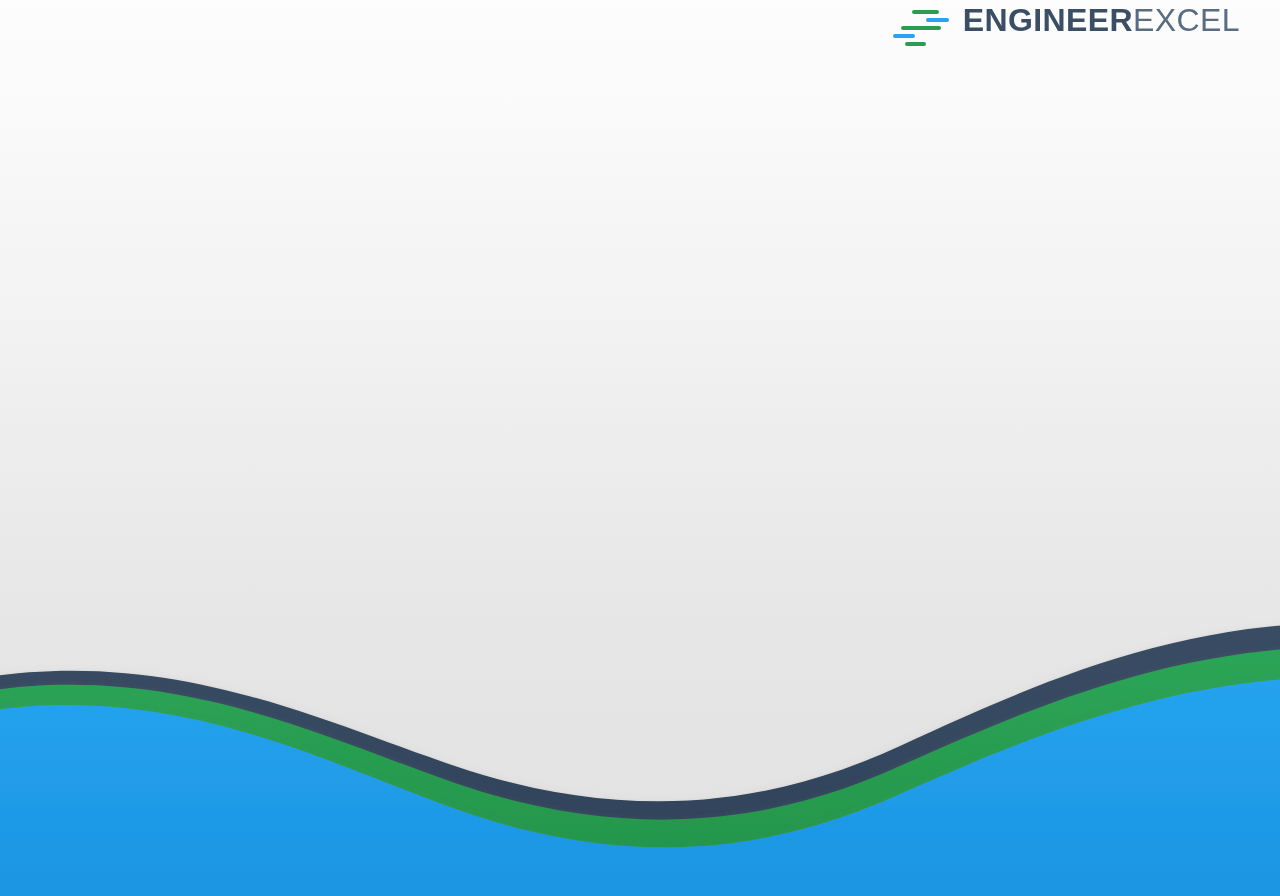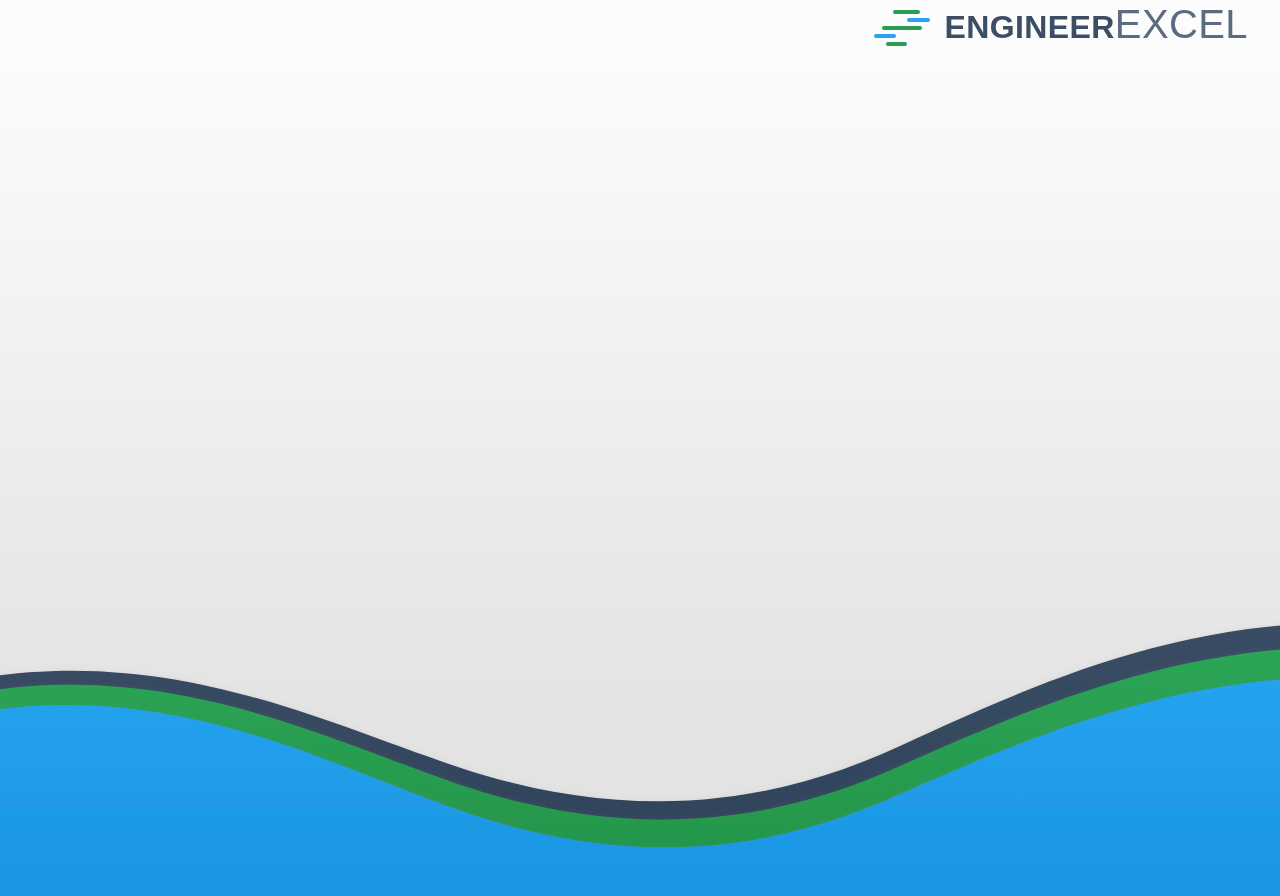--- a/index.html
+++ b/index.html
@@ -27,21 +27,21 @@
         #e7e7e7 68%,
         #e4e4e4 80%,
         #e3e3e3 92%,
         #e2e2e2 100%);
   }
 
   
   .logo {
     position: absolute;
     top: 4px;
-    right: 32px;
+    right: 40px;
     display: flex;
     gap: 14px;
     height: 40px;
   }
 
   .logo-mark {
     position: relative;
     width: 56px;
     height: 40px;
     flex: 0 0 auto;
@@ -60,21 +60,21 @@
   }
   .logo-word .part-strong {
     font-family: "Liberation Sans", sans-serif;
     font-size: 32px;
     font-weight: 700;
     letter-spacing: 0.4px;
     color: #3b4e63;
   }
   .logo-word .part-light {
     font-family: "Liberation Sans", sans-serif;
-    font-size: 40px;
+    font-size: 32px;
     font-weight: 400;
     letter-spacing: 0.4px;
     color: #5b6c80;
   }
 
   
   .wave-wrap {
     position: absolute;
     left: 0;
     right: 0;

